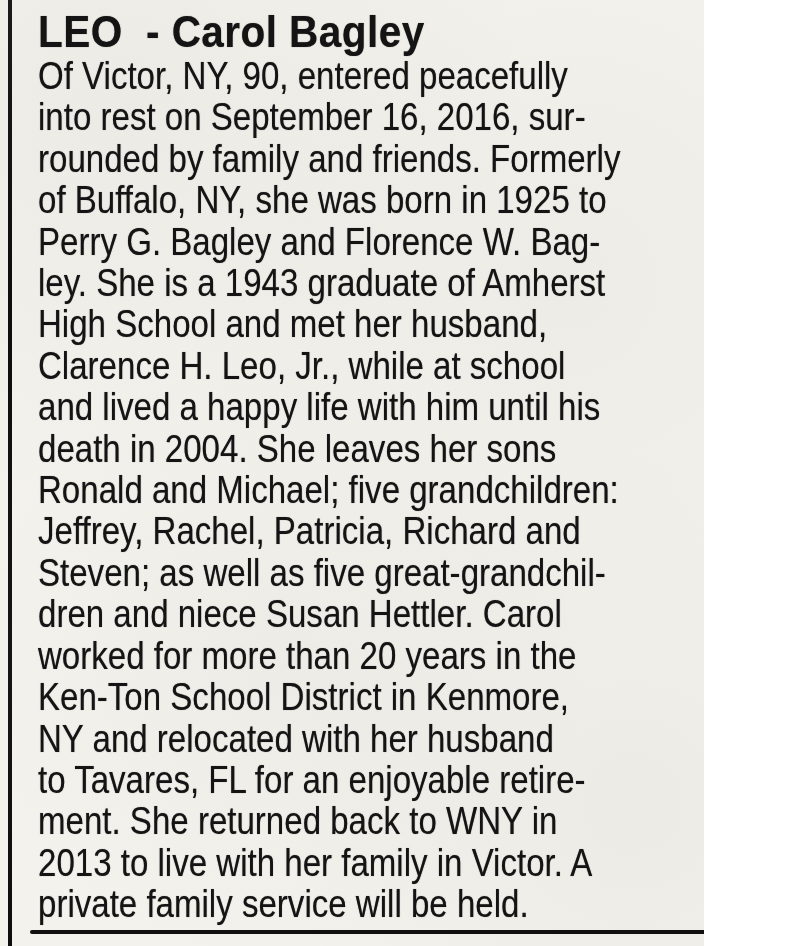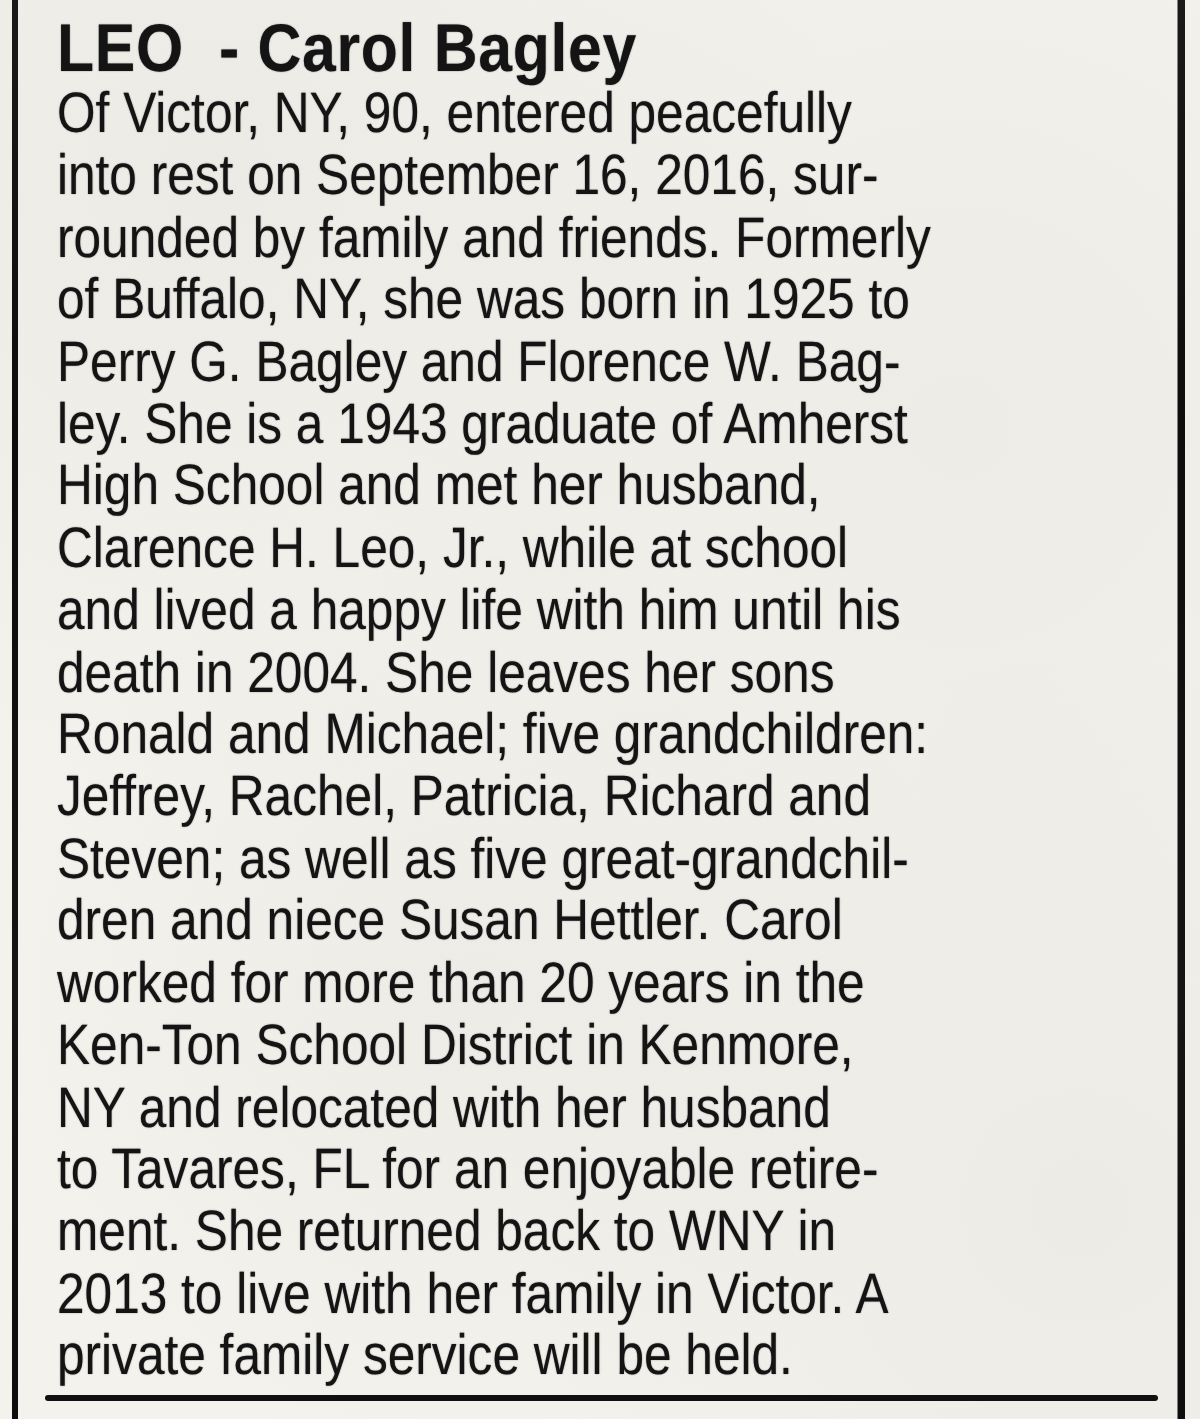--- a/index.html
+++ b/index.html
@@ -4,21 +4,21 @@
 <style>
   * { margin: 0; padding: 0; box-sizing: border-box; }
 
   html, body {
     width: 800px;
     font-family: "Liberation Sans", sans-serif;
   }
 
   .scan {
     position: relative;
-    width: 800px;
+    width: 704px;
     height: 946px;
     background-color: #f3f2ed;
     
     background-image:
       radial-gradient(circle at 18% 12%, rgba(120,115,105,0.06), transparent 40%),
       radial-gradient(circle at 80% 30%, rgba(120,115,105,0.05), transparent 45%),
       radial-gradient(circle at 40% 70%, rgba(120,115,105,0.05), transparent 40%),
       radial-gradient(circle at 90% 85%, rgba(120,115,105,0.06), transparent 35%);
     overflow: hidden;
     color: #141414;

